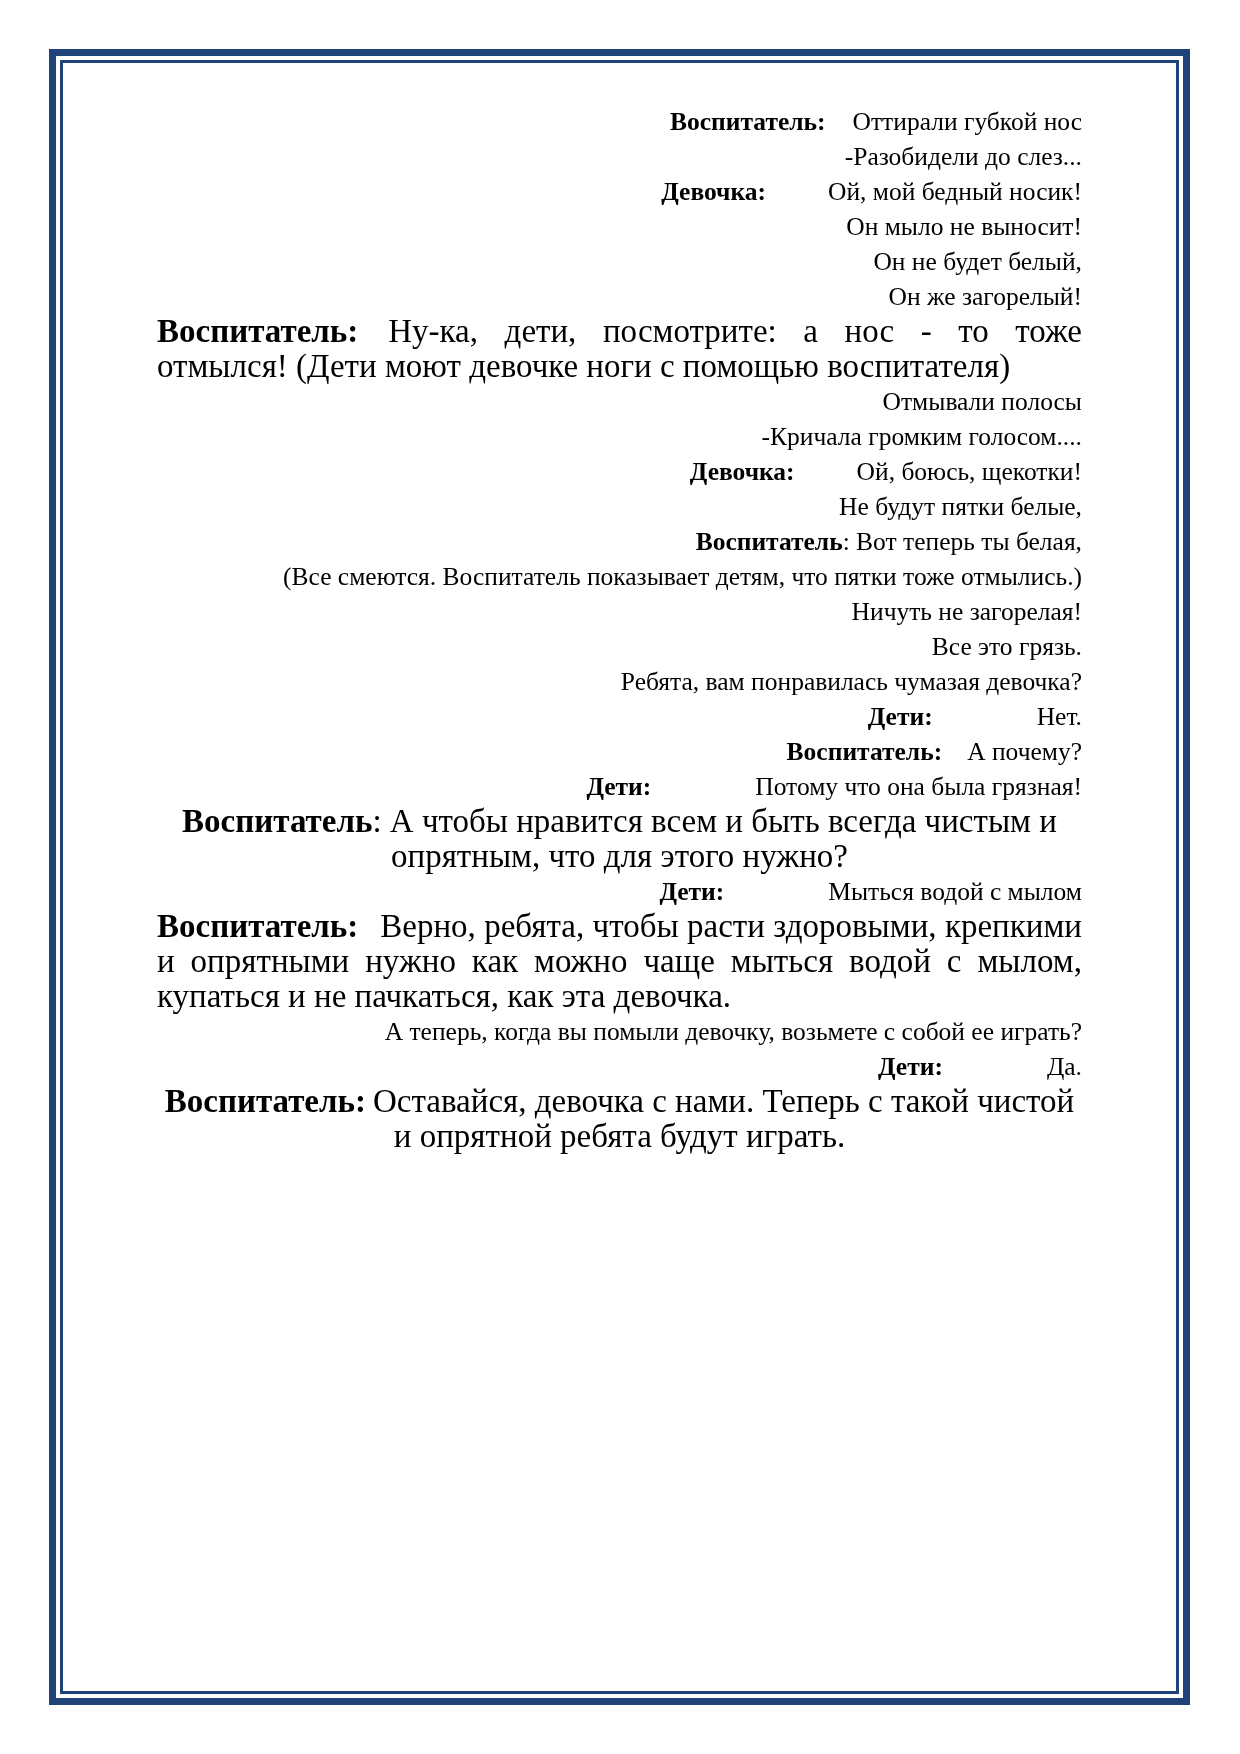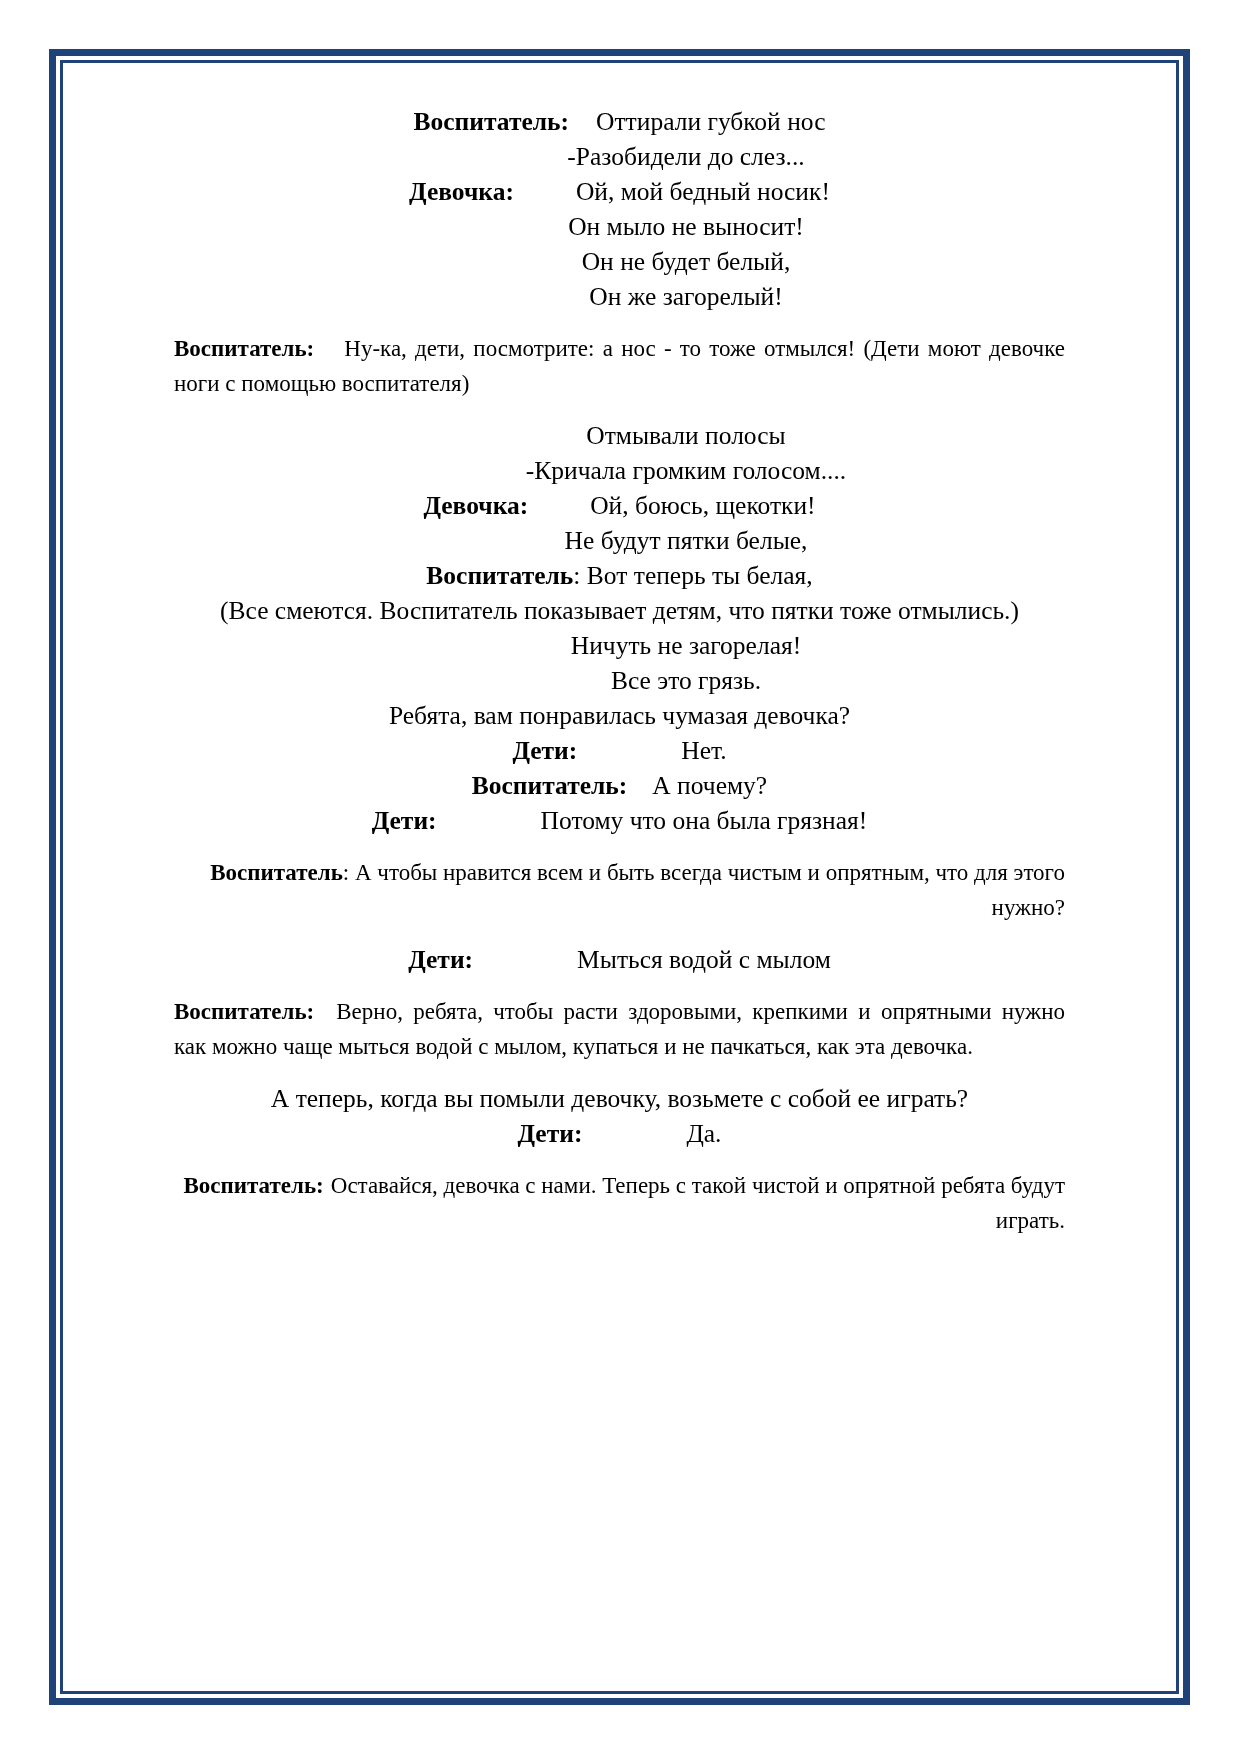--- a/index.html
+++ b/index.html
@@ -45,31 +45,31 @@
     left: 157px;
     top: 104px;
     width: 925px;
   }
 
   .line {
     font-size: 25.5px;
     line-height: 35px;
     margin: 0;
     white-space: pre-wrap;
-    text-align: center;
+    text-align: right;
   }
   .para {
-    font-size: 23px;
+    font-size: 33px;
     line-height: 35px;
-    margin: 17px;
+    margin: 0;
     text-align: justify;
     text-justify: inter-word;
   }
   .para.last-left {
-    text-align: right;
+    text-align: center;
   }
   .speaker {
     font-weight: bold;
   }
   .indent-verse {
     padding-left: 133px;
   }
   .tab-gap {
     display: inline-block;
   }

